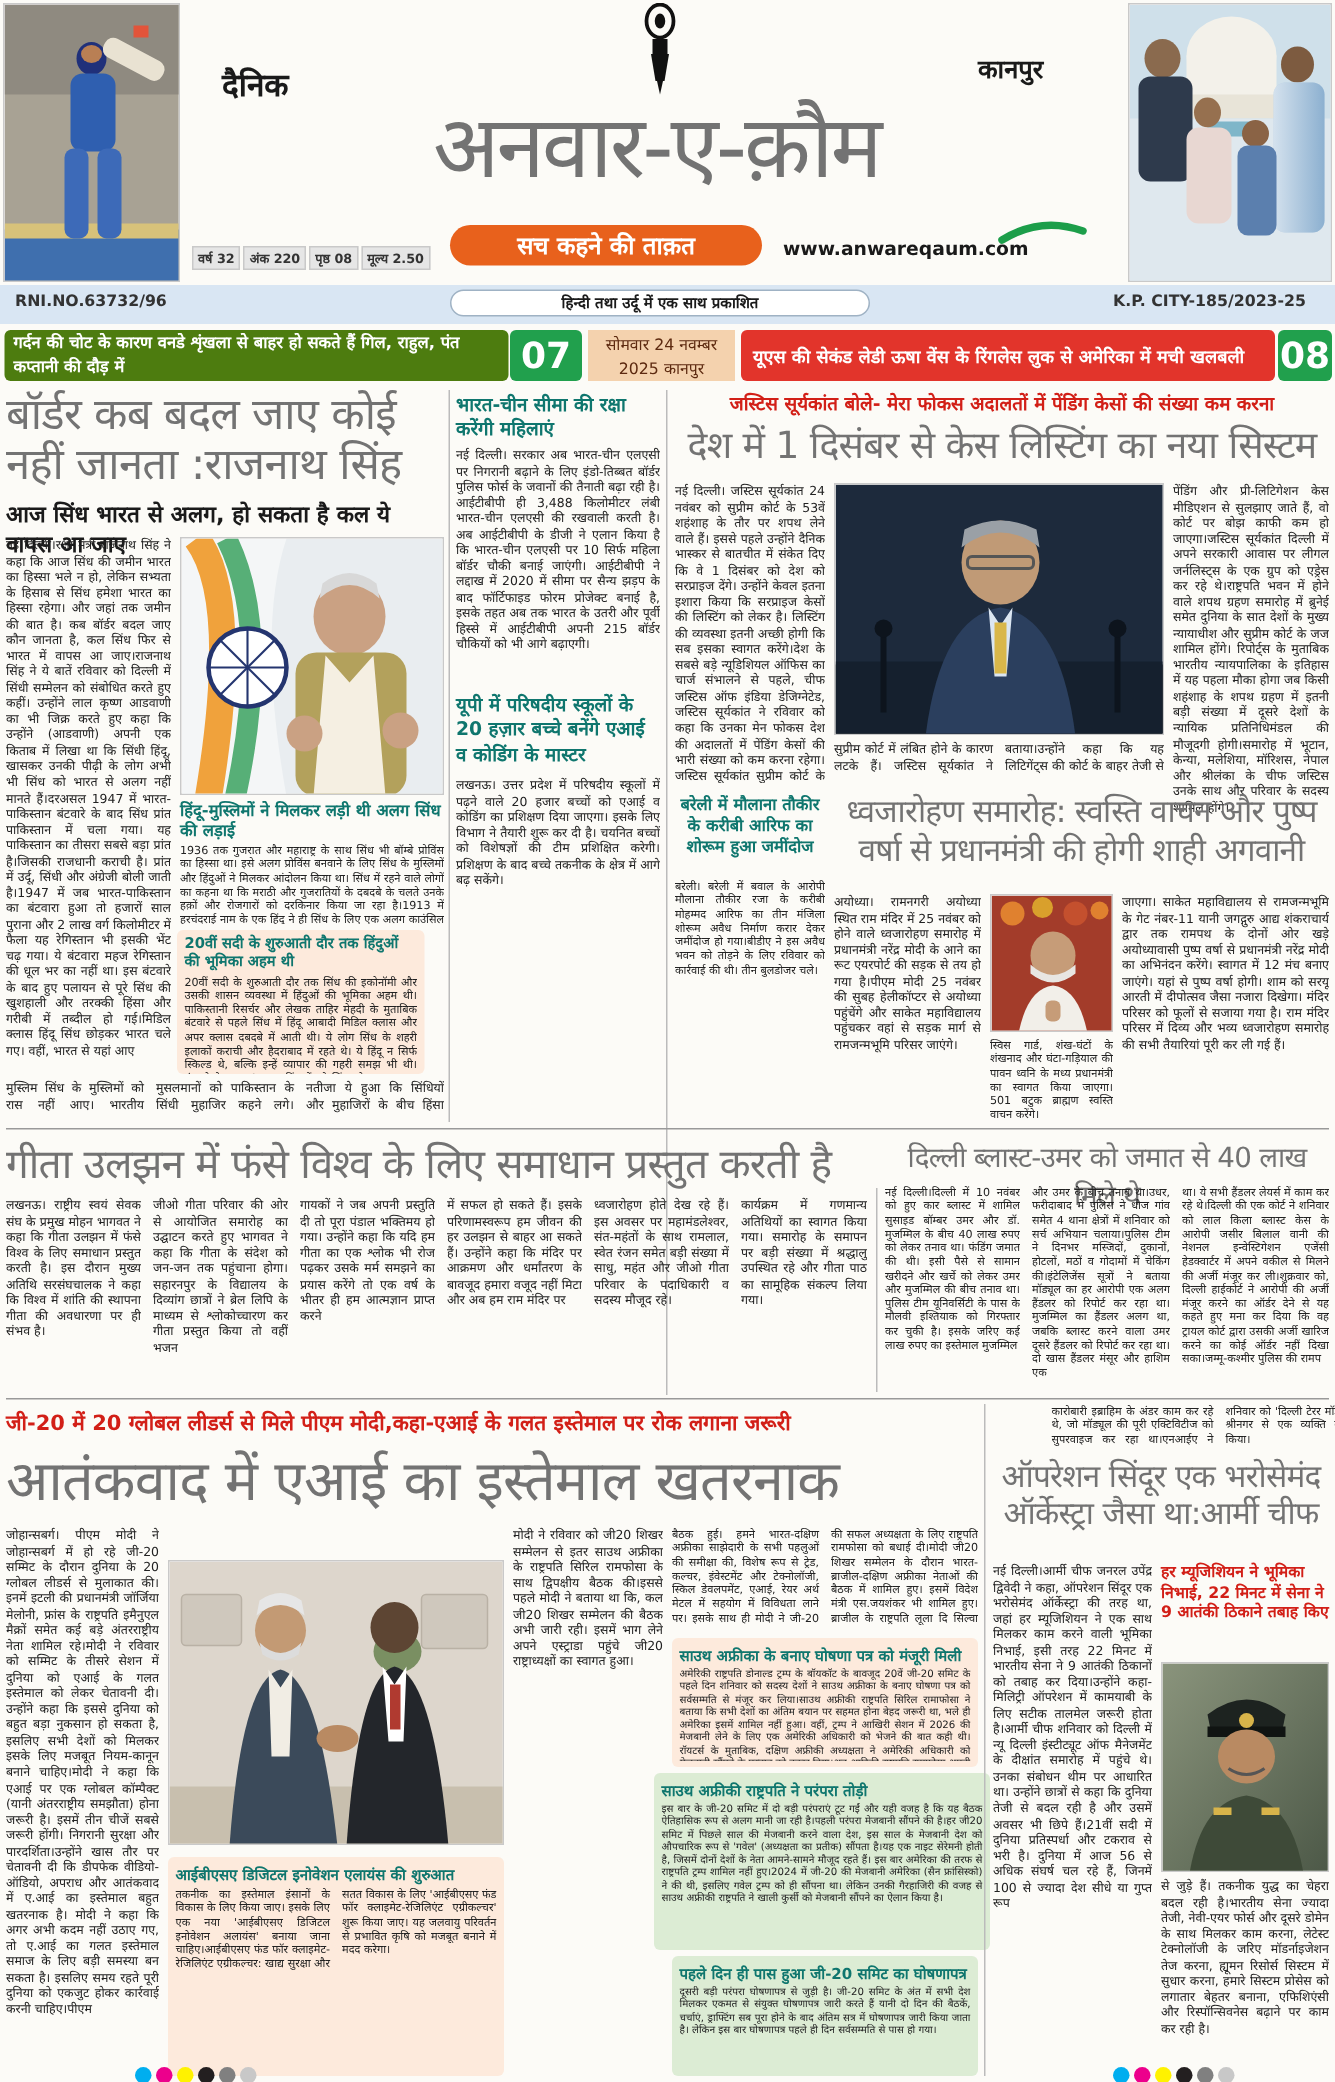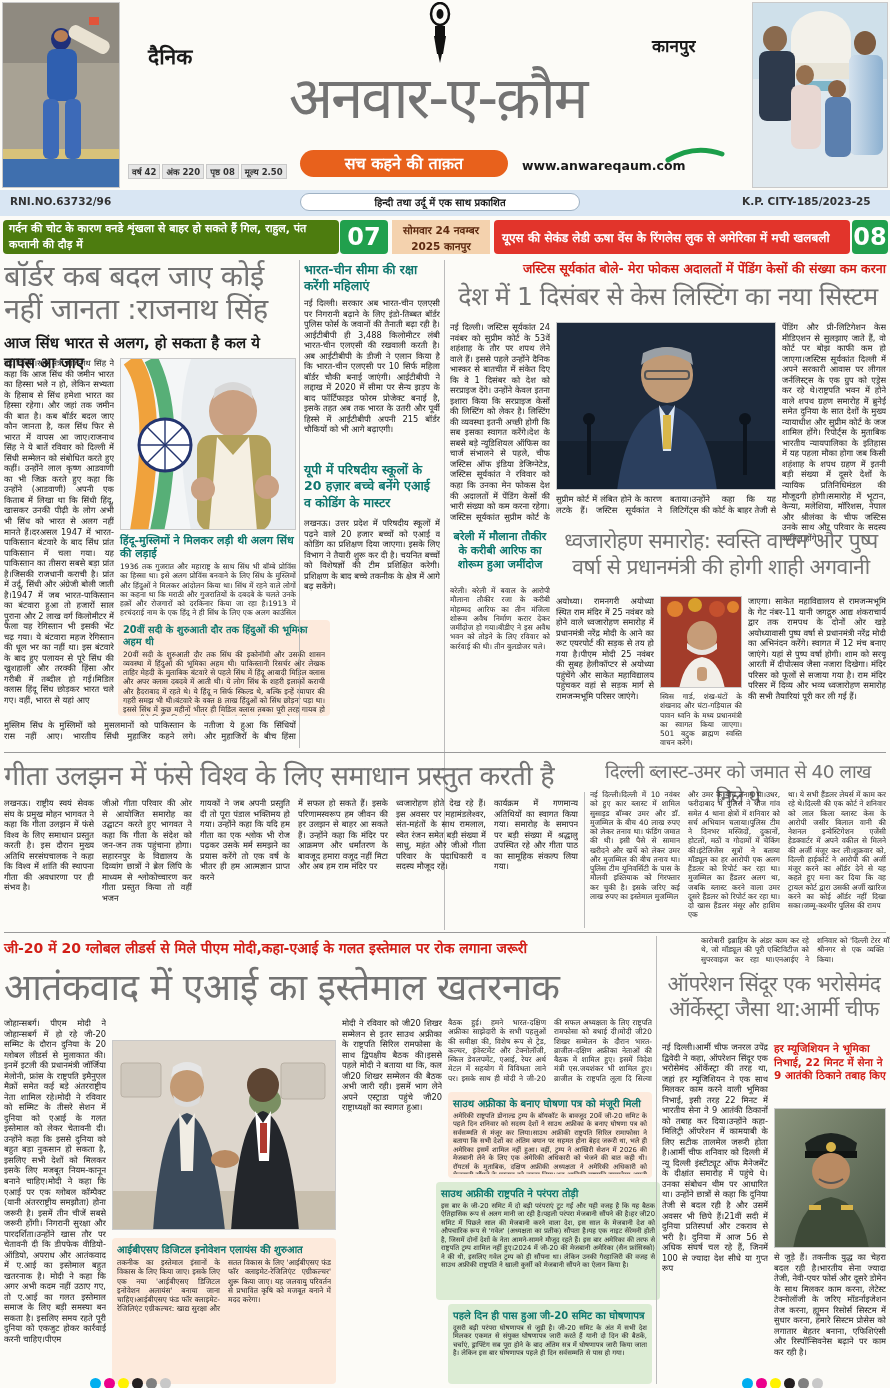--- a/index.html
+++ b/index.html
@@ -75,40 +75,40 @@
     <ellipse cx="20" cy="12" rx="3.5" ry="5" fill="#111"></ellipse>
     <rect x="15" y="24" width="10" height="10" fill="#111"></rect>
     <path d="M14 34 L26 34 L23 52 L17 52 Z" fill="#111"></path>
     <path d="M18 52 L22 52 L20 61 Z" fill="#111"></path>
   </svg>
 </div>
 <div class="a" style="left:148px;top:42px;font-size:21px;font-weight:700;">दैनिक</div>
 <div class="a" style="left:652px;top:34px;font-size:17px;font-weight:700;">कानपुर</div>
 <div class="a hl" style="left:125px;top:56px;width:625px;text-align:center;font-size:58px;letter-spacing:-2px;">अनवार-ए-क़ौम</div>
 <div class="a" style="left:128px;top:160px;width:190px;">
-  <span class="chip">वर्ष 42</span><span class="chip">अंक 220</span><span class="chip">पृष्ठ 08</span><span class="chip">मूल्य 2.50</span>
+  <span class="chip">वर्ष 32</span><span class="chip">अंक 220</span><span class="chip">पृष्ठ 08</span><span class="chip">मूल्य 2.50</span>
 </div>
 <div class="a pill" style="left:300px;top:150px;width:208px;height:27px;line-height:27px;font-size:16px;">सच कहने की ताक़त</div>
 <div class="a" style="left:522px;top:158px;font-size:12.5px;font-weight:800;">www.anwareqaum.com</div>
 <div class="a" style="left:664px;top:146px;width:62px;height:20px;">
   <svg width="62" height="20" viewBox="0 0 62 20">
       <path d="M4 14 Q30 -2 58 8" fill="none" stroke="#1c9e4a" stroke-width="5" stroke-linecap="round"></path>
     </svg>
 </div>
 
 <div class="a" style="left:0;top:190px;width:890px;height:26px;background:#d9e6f3;"></div>
 <div class="a" style="left:10px;top:195px;font-size:10.5px;font-weight:700;color:#333;">RNI.NO.63732/96</div>
 <div class="a" style="left:300px;top:193px;width:280px;height:18px;line-height:18px;background:#fff;border:1px solid #9fb2c4;border-radius:9px;text-align:center;font-size:10px;font-weight:700;">हिन्दी तथा उर्दू में एक साथ प्रकाशित</div>
 <div class="a" style="left:742px;top:195px;font-size:10.5px;font-weight:700;color:#333;">K.P. CITY-185/2023-25</div>
 
 <div class="a" style="left:3px;top:220px;width:336px;height:34px;background:#4d7c0f;border-radius:4px;color:#fff;font-weight:700;font-size:11px;line-height:1.45;padding:2px 6px;display:flex;align-items:center;">
   <span>गर्दन की चोट के कारण वनडे शृंखला से बाहर हो सकते हैं गिल, राहुल, पंत कप्तानी की दौड़ में</span>
 </div>
 <div class="a badge" style="left:340px;top:220px;width:48px;height:34px;font-size:24px;">07</div>
-<div class="a" style="left:392px;top:220px;width:98px;height:34px;background:#f4d2ae;text-align:center;color:#5d2a10;font-weight:700;font-size:10.5px;line-height:1.55;padding-top:2px;">
+<div class="a" style="left:392px;top:220px;width:98px;height:34px;background:#f4d2ae;text-align:center;color:#5d2a10;font-weight:400;font-size:10.5px;line-height:1.55;padding-top:2px;">
   <div>सोमवार 24 नवम्बर</div>
   <div>2025 कानपुर</div>
 </div>
 <div class="a" style="left:494px;top:220px;width:356px;height:34px;background:#e2342b;border-radius:4px;color:#fff;font-weight:700;font-size:12px;display:flex;align-items:center;padding:2px 8px;">
   <span>यूएस की सेकंड लेडी ऊषा वेंस के रिंगलेस लुक से अमेरिका में मची खलबली</span>
 </div>
 <div class="a badge" style="left:852px;top:220px;width:36px;height:34px;font-size:24px;">08</div>
 
 <div class="a hl" style="left:4px;top:260px;width:292px;height:70px;font-size:29px;line-height:1.15;">बॉर्डर कब बदल जाए कोई नहीं जानता :राजनाथ सिंह</div>
 <div class="a" style="left:4px;top:332px;width:292px;font-size:15px;font-weight:600;">आज सिंध भारत से अलग, हो सकता है कल ये वापस आ जाए</div>
@@ -129,36 +129,36 @@
     <ellipse cx="112" cy="52" rx="24" ry="26" fill="#caa183"></ellipse>
     <path d="M92 40 Q112 22 132 40 L130 30 Q112 16 94 30 Z" fill="#d8d8d8"></path>
     <rect x="76" y="76" width="74" height="96" rx="14" fill="#b3a15c"></rect>
     <path d="M96 78 L112 96 L128 78 L136 172 L88 172 Z" fill="#f5efe2"></path>
     <ellipse cx="82" cy="130" rx="12" ry="12" fill="#caa183"></ellipse>
     <ellipse cx="146" cy="128" rx="12" ry="12" fill="#caa183"></ellipse>
   </svg>
 </div>
 <div class="a subhl" style="left:120px;top:534px;width:176px;font-size:11px;line-height:1.2;">हिंदू-मुस्लिमों ने मिलकर लड़ी थी अलग सिंध की लड़ाई</div>
 <div class="a bt2" style="left:120px;top:562px;width:176px;height:54px;">1936 तक गुजरात और महाराष्ट्र के साथ सिंध भी बॉम्बे प्रोविंस का हिस्सा था। इसे अलग प्रोविंस बनवाने के लिए सिंध के मुस्लिमों और हिंदुओं ने मिलकर आंदोलन किया था। सिंध में रहने वाले लोगों का कहना था कि मराठी और गुजरातियों के दबदबे के चलते उनके हक़ों और रोजगारों को दरकिनार किया जा रहा है।1913 में हरचंदराई नाम के एक हिंदू ने ही सिंध के लिए एक अलग काउंसिल की मांग की थी। 1936 में सिंध के अलग प्रांत बनने पर वहां की राजनीतिक अहमियत बढ़ने लगी। 1938 में इसी जमीं से पहली बार अलग पाकिस्तान की मांग उठी। सिंध की राजधानी कराची में हुए मुस्लिम लीग के सालाना सेशन में मुहम्मद अली जिन्ना ने पहली बार आधिकारिक तौर पर मुस्लिमों के लिए अलग देश पाकिस्तान की मांग की थी।</div>
-<div class="a peach" style="left:118px;top:620px;width:212px;height:96px;">
+<div class="a peach" style="left:118px;top:620px;width:165px;height:96px;">
   <div class="subhl" style="font-size:9.8px;line-height:1.2;margin-bottom:2px;">20वीं सदी के शुरुआती दौर तक हिंदुओं की भूमिका अहम थी</div>
   <div class="bt2" style="height:66px;">20वीं सदी के शुरुआती दौर तक सिंध की इकोनॉमी और उसकी शासन व्यवस्था में हिंदुओं की भूमिका अहम थी। पाकिस्तानी रिसर्चर और लेखक ताहिर मेहदी के मुताबिक बंटवारे से पहले सिंध में हिंदू आबादी मिडिल क्लास और अपर क्लास दबदबे में आती थी। ये लोग सिंध के शहरी इलाकों कराची और हैदराबाद में रहते थे। ये हिंदू न सिर्फ स्किल्ड थे, बल्कि इन्हें व्यापार की गहरी समझ भी थी।बंटवारे के वक्त 8 लाख हिंदुओं को सिंध छोड़ना पड़ा था। इससे सिंध में कुछ महीनों भीतर ही मिडिल क्लास तबका पूरी तरह गायब हो गया। पीछे सिर्फ दलित हिंदू बचे। इससे वहां की अर्थव्यवस्था को गहरा झटका लगा। भारत से पलायन कर सिंध में जो लोग आए उनमें ये स्किल नहीं थीं।</div>
 </div>
 <div class="a bt cols3" style="left:4px;top:720px;width:292px;height:30px;">मुस्लिम सिंध के मुस्लिमों को रास नहीं आए। भारतीय मुसलमानों को पाकिस्तान के सिंधी मुहाजिर कहने लगे। नतीजा ये हुआ कि सिंधियों और मुहाजिरों के बीच हिंसा बढ़ गई।</div>
 
 <div class="a vline" style="left:299px;top:260px;height:488px;"></div>
 
 <div class="a subhl" style="left:304px;top:262px;width:136px;font-size:12.5px;line-height:1.3;">भारत-चीन सीमा की रक्षा करेंगी महिलाएं</div>
 <div class="a bt" style="left:304px;top:298px;width:136px;height:158px;">नई दिल्ली। सरकार अब भारत-चीन एलएसी पर निगरानी बढ़ाने के लिए इंडो-तिब्बत बॉर्डर पुलिस फोर्स के जवानों की तैनाती बढ़ा रही है। आईटीबीपी ही 3,488 किलोमीटर लंबी भारत-चीन एलएसी की रखवाली करती है। अब आईटीबीपी के डीजी ने एलान किया है कि भारत-चीन एलएसी पर 10 सिर्फ महिला बॉर्डर चौकी बनाई जाएंगी। आईटीबीपी ने लद्दाख में 2020 में सीमा पर सैन्य झड़प के बाद फॉर्टिफाइड फोरम प्रोजेक्ट बनाई है, इसके तहत अब तक भारत के उतरी और पूर्वी हिस्से में आईटीबीपी अपनी 215 बॉर्डर चौकियों को भी आगे बढ़ाएगी।</div>
 <div class="a subhl" style="left:304px;top:462px;width:136px;font-size:12.5px;line-height:1.3;">यूपी में परिषदीय स्कूलों के 20 हज़ार बच्चे बनेंगे एआई व कोडिंग के मास्टर</div>
 <div class="a bt" style="left:304px;top:518px;width:136px;height:228px;">लखनऊ। उत्तर प्रदेश में परिषदीय स्कूलों में पढ़ने वाले 20 हजार बच्चों को एआई व कोडिंग का प्रशिक्षण दिया जाएगा। इसके लिए विभाग ने तैयारी शुरू कर दी है। चयनित बच्चों को विशेषज्ञों की टीम प्रशिक्षित करेगी। प्रशिक्षण के बाद बच्चे तकनीक के क्षेत्र में आगे बढ़ सकेंगे।</div>
 
 <div class="a vline" style="left:444px;top:260px;height:670px;"></div>
 
-<div class="a kick" style="left:450px;top:260px;width:436px;font-size:12.5px;text-align:right;">जस्टिस सूर्यकांत बोले- मेरा फोकस अदालतों में पेंडिंग केसों की संख्या कम करना</div>
+<div class="a kick" style="left:450px;top:260px;width:436px;font-size:12.5px;">जस्टिस सूर्यकांत बोले- मेरा फोकस अदालतों में पेंडिंग केसों की संख्या कम करना</div>
 <div class="a hl" style="left:450px;top:278px;width:436px;text-align:center;font-size:25px;">देश में 1 दिसंबर से केस लिस्टिंग का नया सिस्टम</div>
 <div class="a bt" style="left:450px;top:322px;width:100px;height:200px;">नई दिल्ली। जस्टिस सूर्यकांत 24 नवंबर को सुप्रीम कोर्ट के 53वें शहंशाह के तौर पर शपथ लेने वाले हैं। इससे पहले उन्होंने दैनिक भास्कर से बातचीत में संकेत दिए कि वे 1 दिसंबर को देश को सरप्राइज देंगे। उन्होंने केवल इतना इशारा किया कि सरप्राइज केसों की लिस्टिंग को लेकर है। लिस्टिंग की व्यवस्था इतनी अच्छी होगी कि सब इसका स्वागत करेंगे।देश के सबसे बड़े न्यूडिशियल ऑफिस का चार्ज संभालने से पहले, चीफ जस्टिस ऑफ इंडिया डेजिग्नेटेड, जस्टिस सूर्यकांत ने रविवार को कहा कि उनका मेन फोकस देश की अदालतों में पेंडिंग केसों की भारी संख्या को कम करना रहेगा।जस्टिस सूर्यकांत सुप्रीम कोर्ट के उन मामलों का निपटारा करेंगे, जो</div>
 <div class="a photo" style="left:556px;top:322px;width:220px;height:168px;">
   <svg width="220" height="168" viewBox="0 0 220 168">
     <rect width="220" height="168" fill="#1d2a3c"></rect>
     <rect y="120" width="220" height="48" fill="#12striking1c28"></rect>
     <rect y="118" width="220" height="50" fill="#15202e"></rect>
     <ellipse cx="110" cy="52" rx="26" ry="28" fill="#c09a76"></ellipse>
     <path d="M84 42 Q110 22 136 42 L134 30 Q110 18 86 30 Z" fill="#9aa0a6"></path>
     <rect x="88" y="48" width="44" height="8" rx="3" fill="none" stroke="#555" stroke-width="2"></rect>

